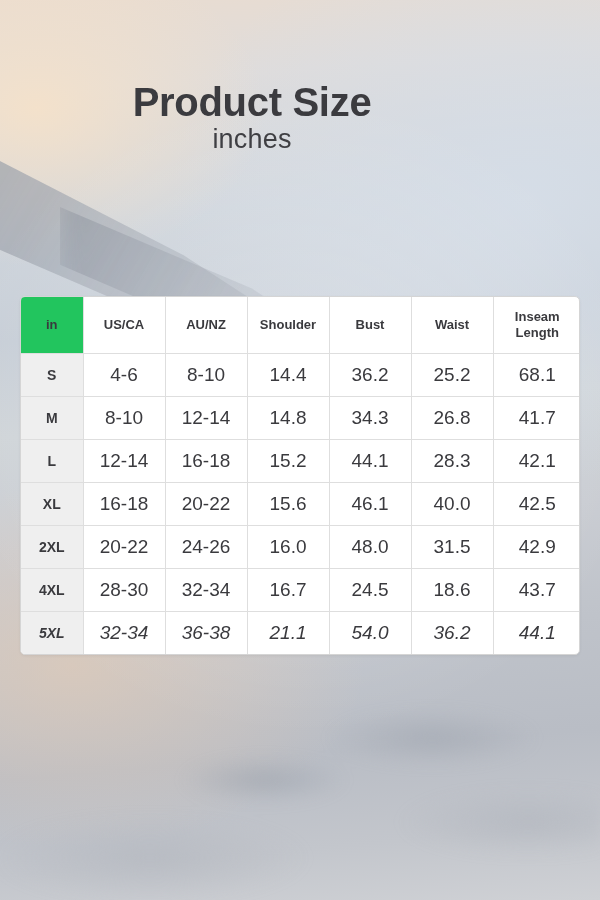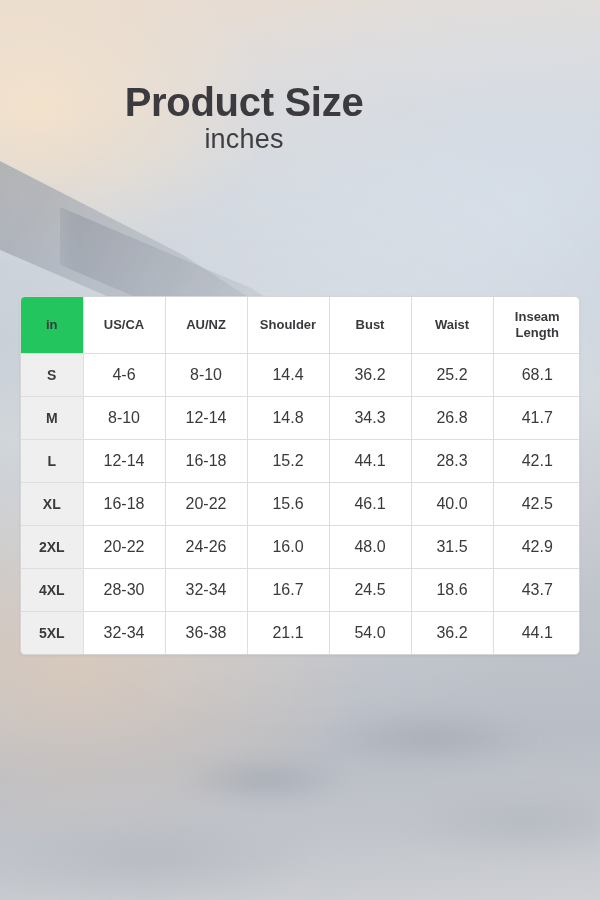--- a/index.html
+++ b/index.html
@@ -84,21 +84,21 @@
   
   #content {
     position: relative;
     width: 600px;
     height: 900px;
   }
 
   .title-block {
     position: absolute;
     top: 80px;
-    left: 4px;
+    left: 12px;
     width: 480px;
     text-align: center;
   }
   .title {
     font-size: 40px;
     font-weight: 700;
     color: #3b3b3f;
     letter-spacing: -0.3px;
     line-height: 1.1;
   }
@@ -133,32 +133,32 @@
     color: #3a3a3e;
   }
   thead th {
     height: 56px;
     font-size: 13px;
     font-weight: 700;
     padding: 4px 2px;
     line-height: 1.25;
   }
   thead th.first { background: #22c55e; }
-  tbody td { height: 43px; font-size: 16px; font-weight: 400; }
+  tbody td { height: 43px; font-size: 19px; font-weight: 400; }
   tbody th.rowhead {
     height: 43px;
     font-size: 14px;
     font-weight: 700;
     background: #efefef;
     color: #3a3a3e;
   }
   table tr > *:first-child { border-left: none; }
   table tr > *:last-child { border-right: none; }
   thead tr > * { border-top: none; }
-  tbody tr:last-child > * { border-bottom: none; }
+  tbody tr:last-child > * { border-bottom: none; font-style: italic; }
 
   col.c0 { width: 62px; }
   col.c1 { width: 82px; }
   col.c2 { width: 82px; }
   col.c3 { width: 82px; }
   col.c4 { width: 82px; }
   col.c5 { width: 82px; }
   col.c6 { width: 88px; }
 </style>
 </head>

